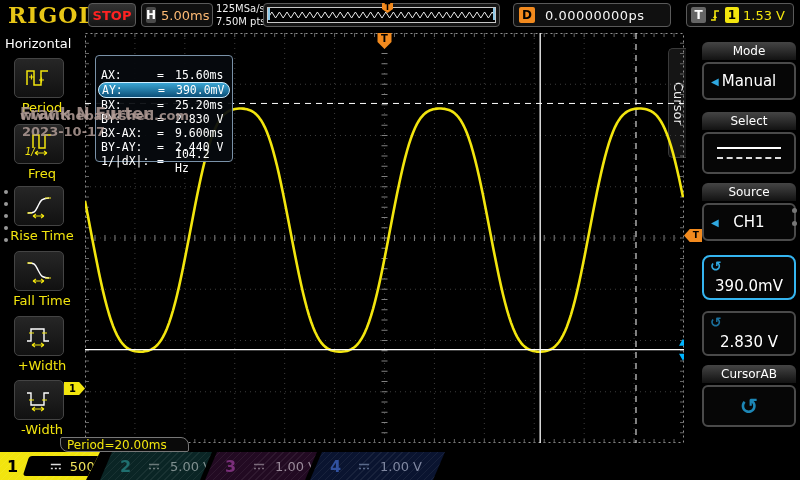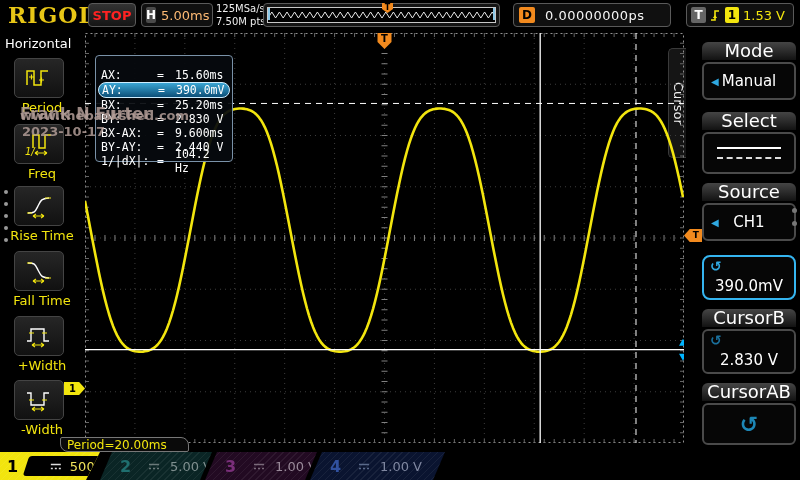--- a/index.html
+++ b/index.html
@@ -62,21 +62,21 @@
   .ro-row.hl{background:linear-gradient(#3ba6d4,#0c4f78);border:1px solid #cfeeff;border-radius:8px;
              margin:0 2px;padding:0 3px;height:15px;}
   
   .rightmenu{position:absolute;left:685px;top:30px;width:115px;height:422px;background:#000;
              padding-top:12px;box-sizing:border-box;}
   .rm-tab{position:absolute;left:-17px;top:18px;width:17px;height:108px;background:#151515;
           border:1px solid #3a3a3a;border-right:none;border-radius:5px 0 0 5px;
           color:#eee;font-size:13px;writing-mode:vertical-rl;text-align:center;}
   .rm-sec{margin:0 3px 0 17px;width:94px;}
   .rm-head{background:linear-gradient(#454545,#121212);border-radius:6px 6px 0 0;
-           text-align:center;font-size:18px;color:#fff;height:18px;line-height:18px;}
+           text-align:center;font-size:12px;color:#fff;height:18px;line-height:18px;}
   .rm-btn{position:relative;margin-top:2px;height:34px;background:#060606;border:2px solid #4a4a4a;
           border-radius:6px;display:flex;align-items:center;justify-content:center;font-size:15px;color:#fff;}
   .rm-tri{position:absolute;left:7px;color:#2fa8e0;font-size:10px;}
   .rm-btn.hl{border-color:#35b5f0;border-radius:8px;}
   .rm-rot{position:absolute;left:6px;top:1px;font-size:14px;font-weight:bold;color:#2fa8e0;}
   .rm-rot.dim{color:#1a6f9b;}
   .rm-btn.tall{height:38px;align-items:flex-end;padding-bottom:3px;box-sizing:content-box;}
   .rm-rot.big{position:static;font-size:22px;color:#1d86b5;}
   .rm-btn.center{align-items:center;padding-bottom:0;}
   .sel-solid{width:64px;height:2px;background:#fff;}
@@ -640,21 +640,20 @@
 
     <div class="rm-sec">
       <div class="rm-btn hl tall">
         <span class="rm-rot">↺</span>
         <span>390.0mV</span>
       </div>
     </div>
     <div class="gap4"></div>
 
     <div class="rm-sec">
-      <div class="rm-head">CursorB</div>
       <div class="rm-btn tall">
         <span class="rm-rot dim">↺</span>
         <span>2.830 V</span>
       </div>
     </div>
     <div class="gap4"></div>
 
     <div class="rm-sec">
       <div class="rm-head">CursorAB</div>
       <div class="rm-btn tall center">

